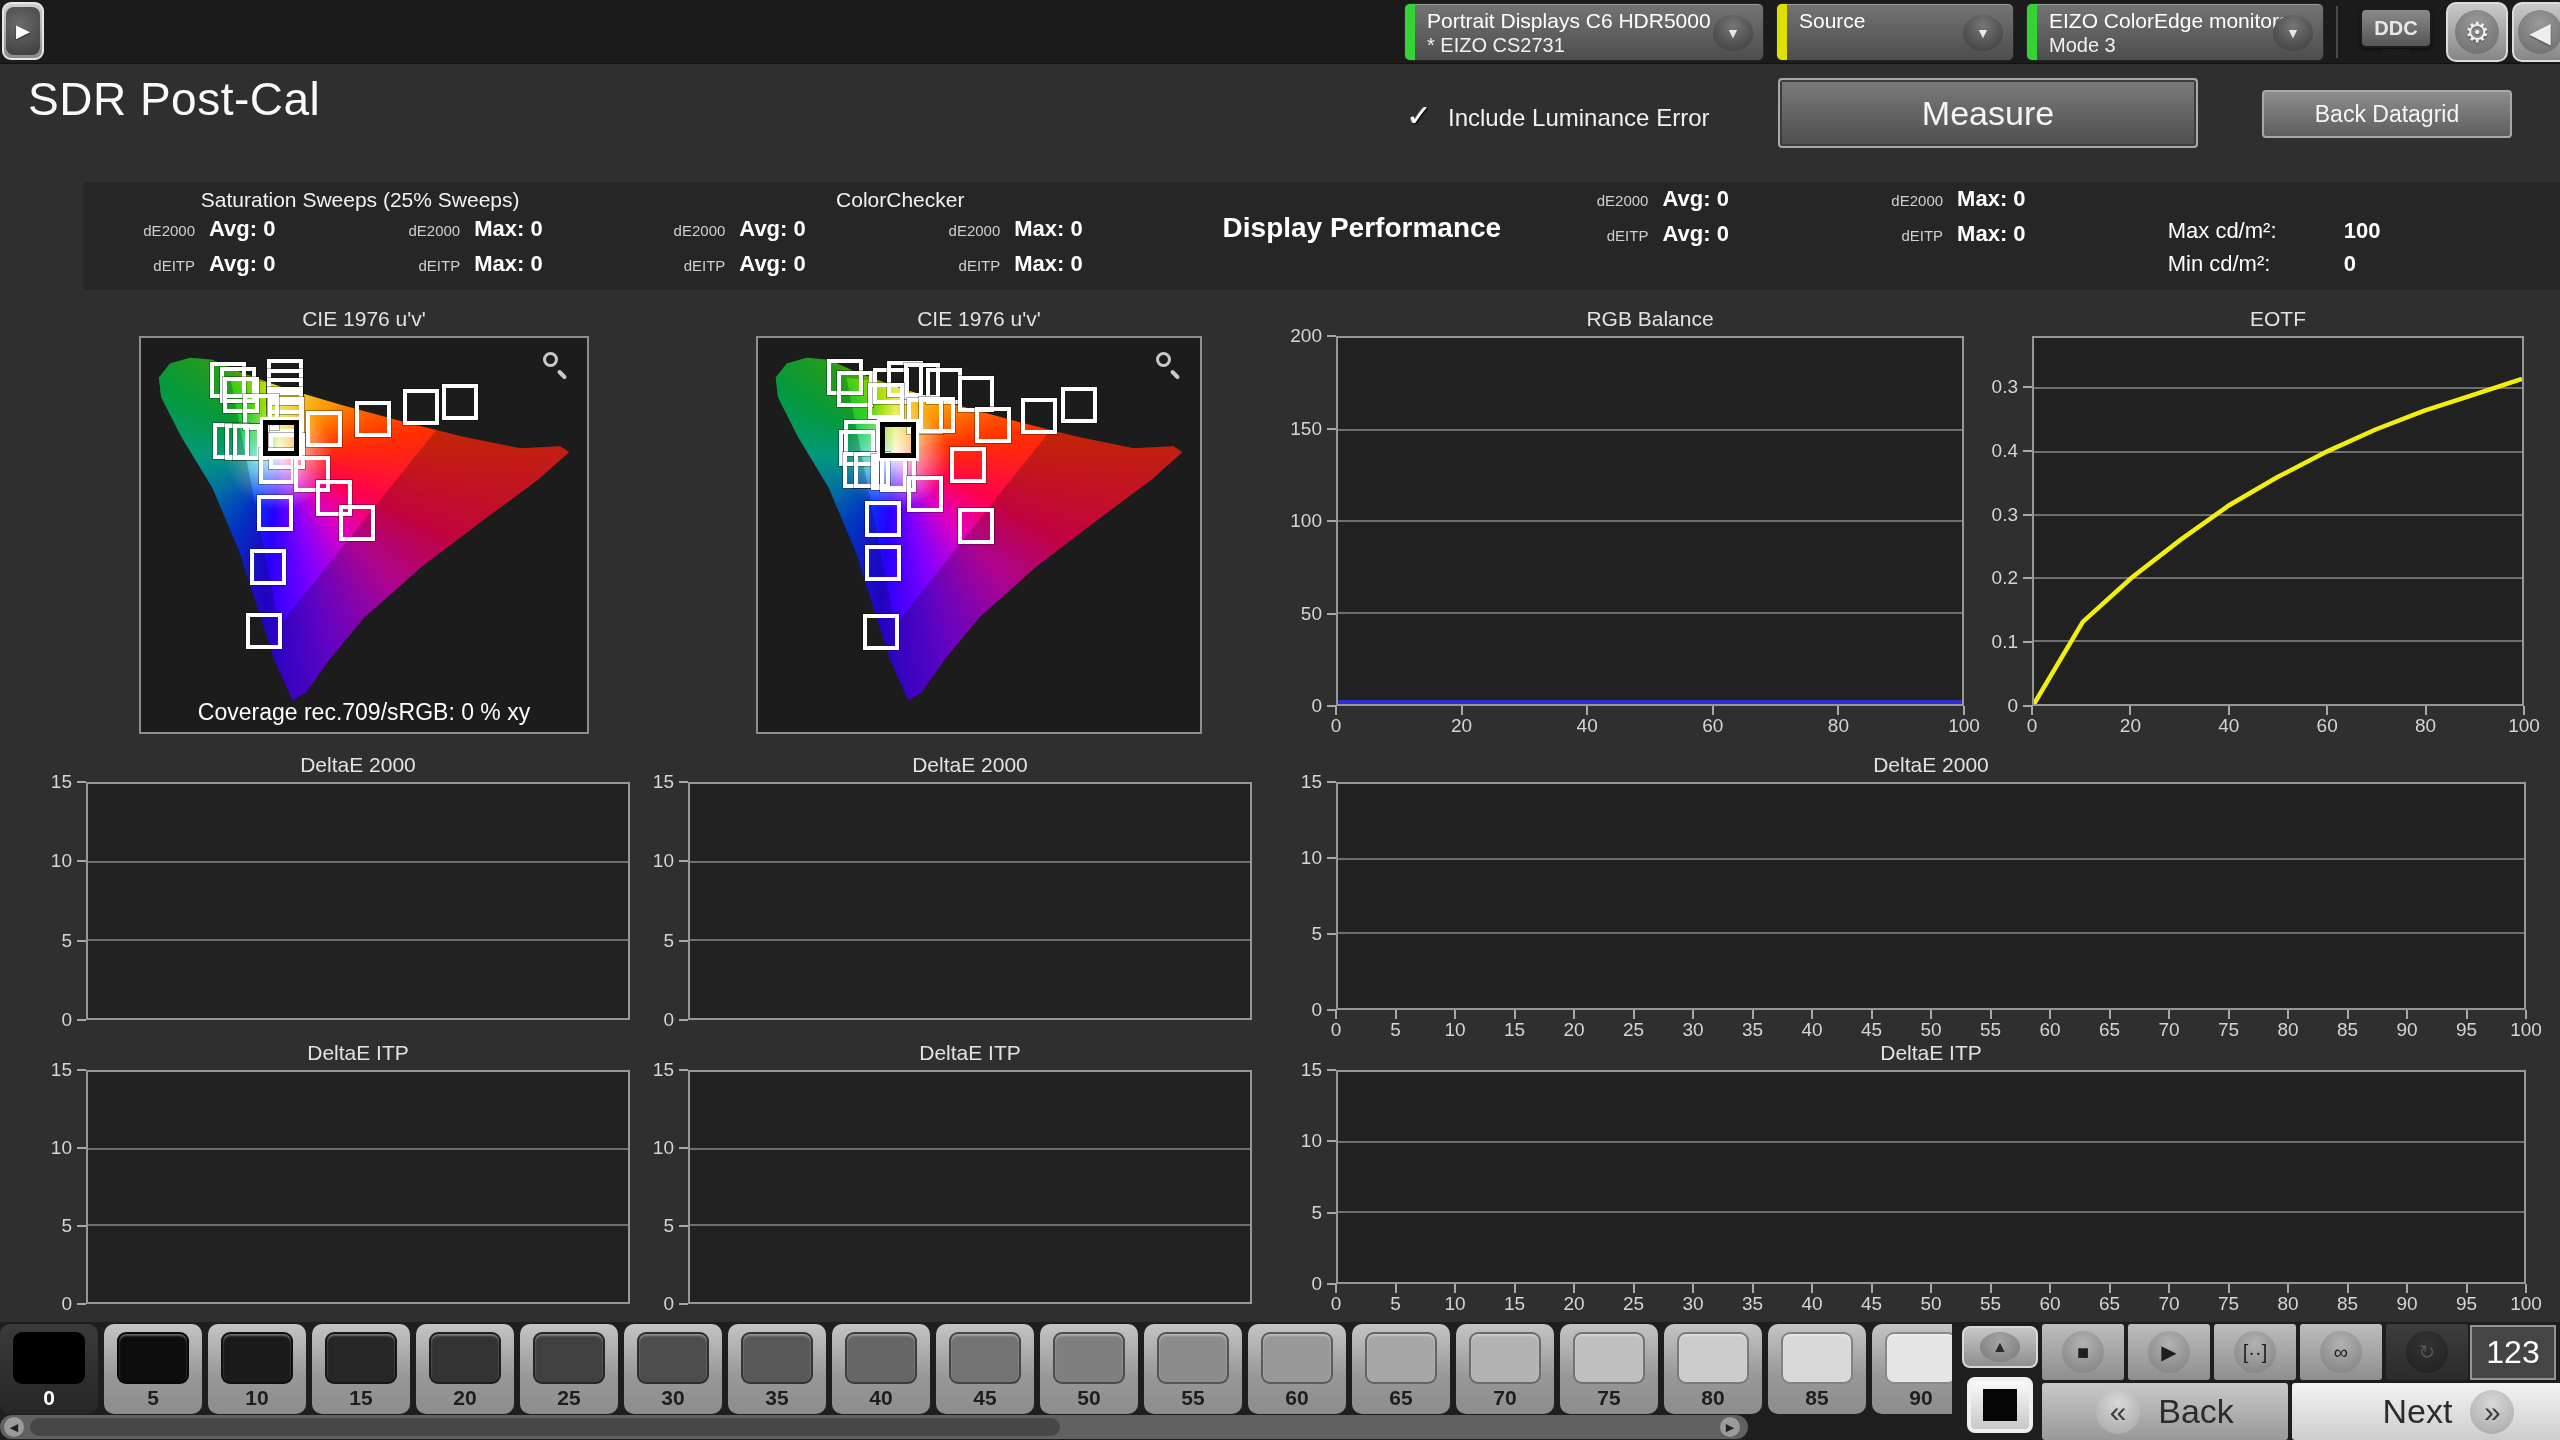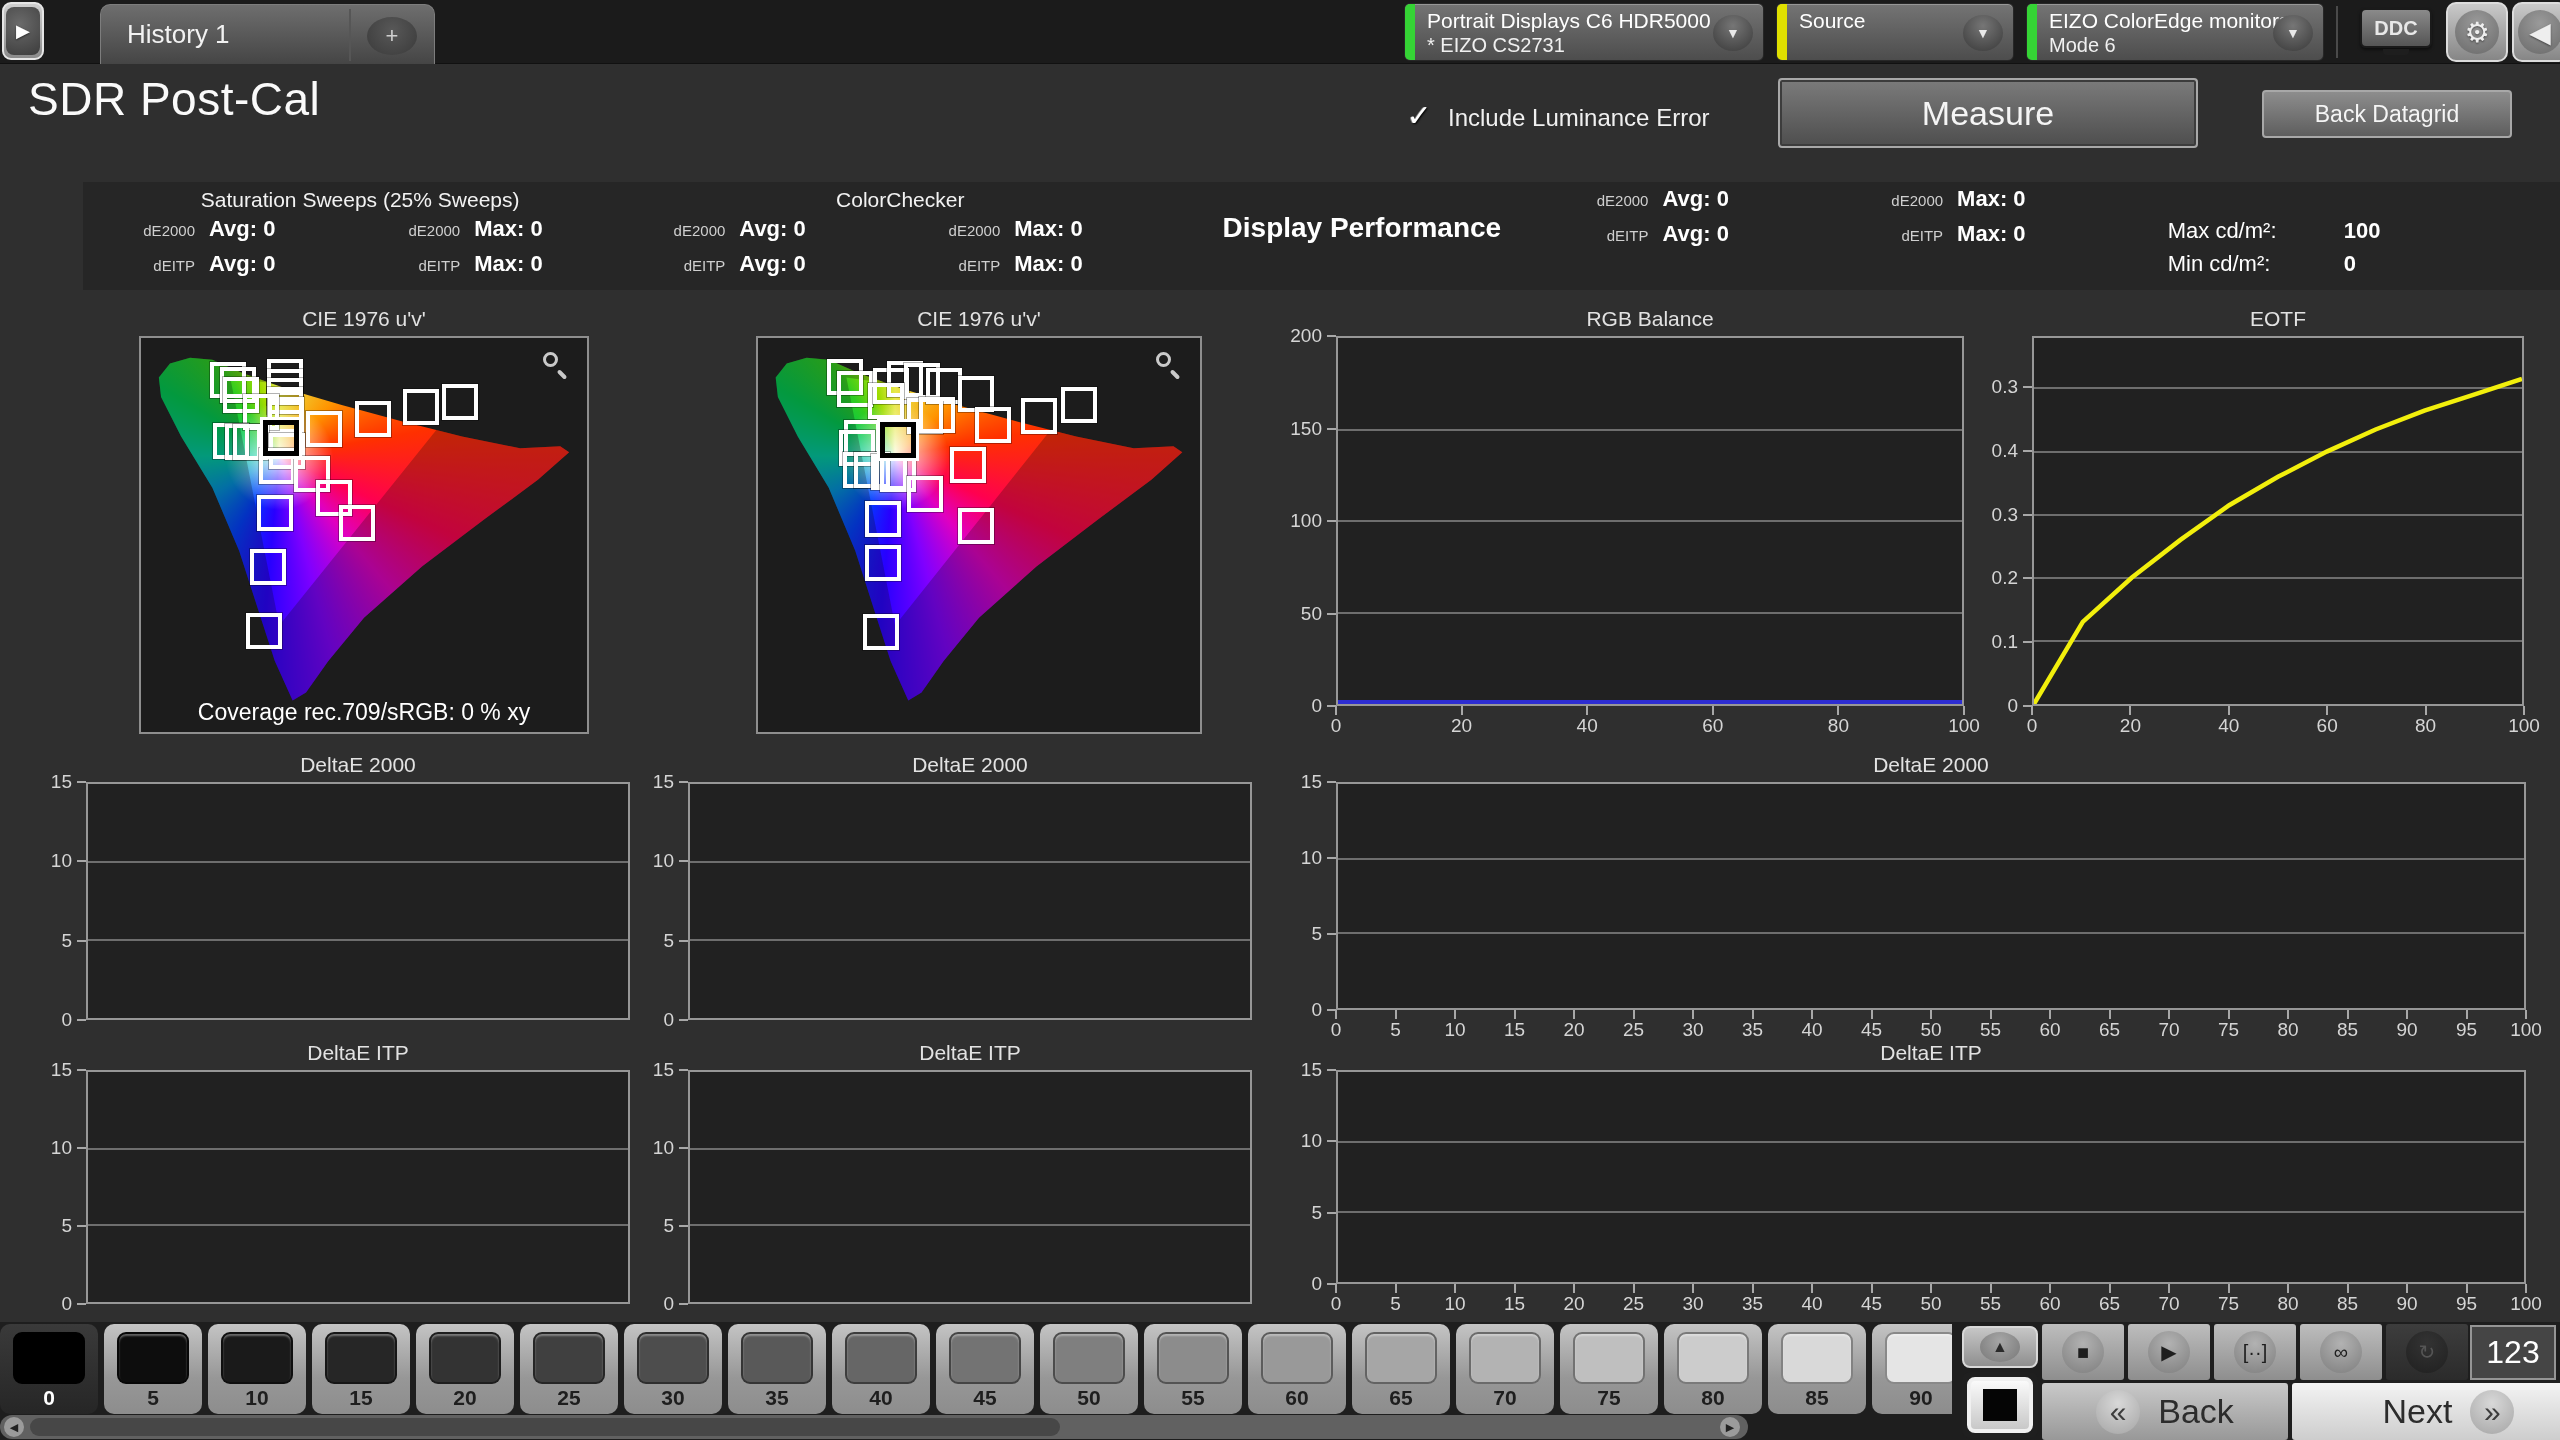--- a/index.html
+++ b/index.html
@@ -136,42 +136,37 @@
   .navcirc { width:44px; height:44px; border-radius:50%; background:radial-gradient(circle at 50% 30%, #d8d8d8, #a5a5a5);
     color:#3d3d3d; font-size:30px; display:flex; align-items:center; justify-content:center; }
 </style>
 </head>
 <body>
 
 <div class="tabbar">
   <div class="expander">
     <span>▶</span>
   </div>
-  <div class="tab">
-    <span class="tab-label">History 1</span>
-    <span class="tab-sep"></span>
-    <span class="tab-add">+</span>
-  </div>
 
   <div class="dd" style="left:1404px;width:360px">
     <span class="stripe" style="background:#35d435"></span>
     <div class="l1">Portrait Displays C6 HDR5000</div>
     <div class="l2">* EIZO CS2731</div>
     <span class="chev">▼</span>
   </div>
   <div class="dd" style="left:1776px;width:238px">
     <span class="stripe" style="background:#e0e000"></span>
     <div class="l1">Source</div>
     <div class="l2"></div>
     <span class="chev">▼</span>
   </div>
   <div class="dd" style="left:2026px;width:298px">
     <span class="stripe" style="background:#35d435"></span>
     <div class="l1">EIZO ColorEdge monitors</div>
-    <div class="l2">Mode 6</div>
+    <div class="l2">Mode 3</div>
     <span class="chev">▼</span>
   </div>
   <div class="vsep"></div>
   <div class="ddc">
     <span class="ddc-screen">DDC</span>
     <span class="ddc-stand"></span>
   </div>
   <div class="iconbtn" style="left:2446px;width:62px">
     <span class="glyph">⚙</span>
   </div>

